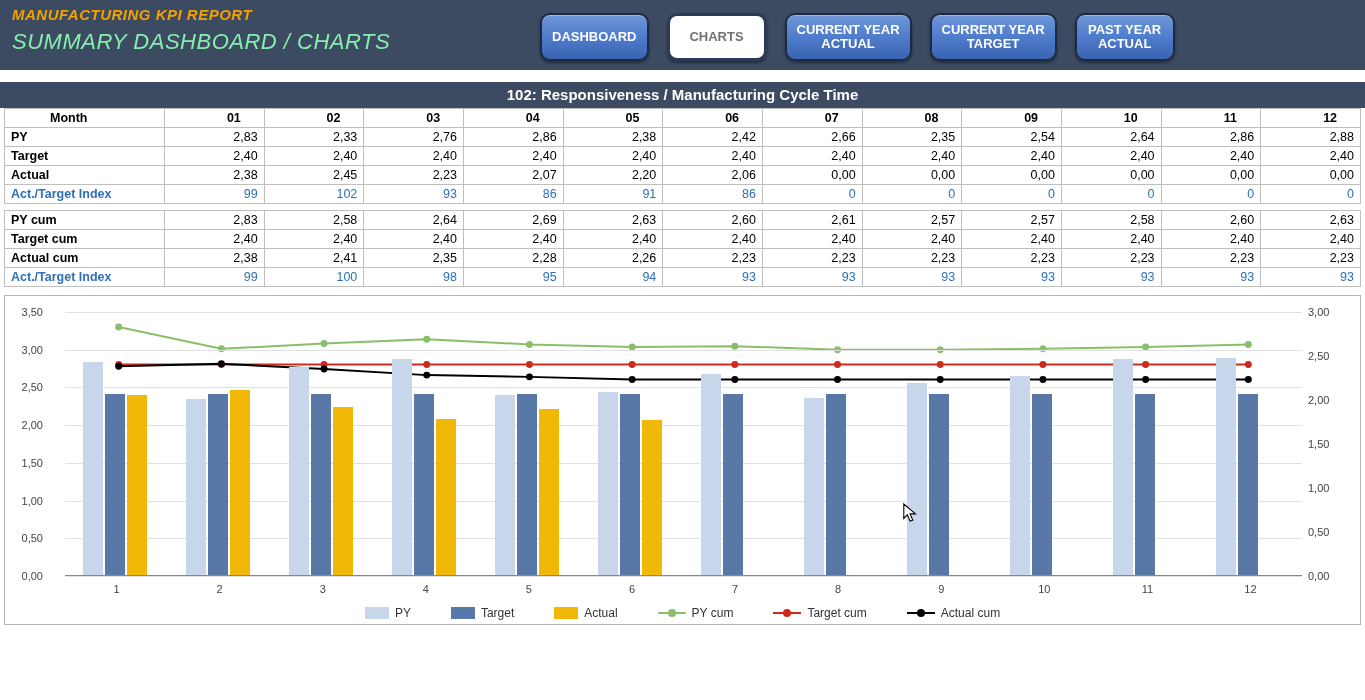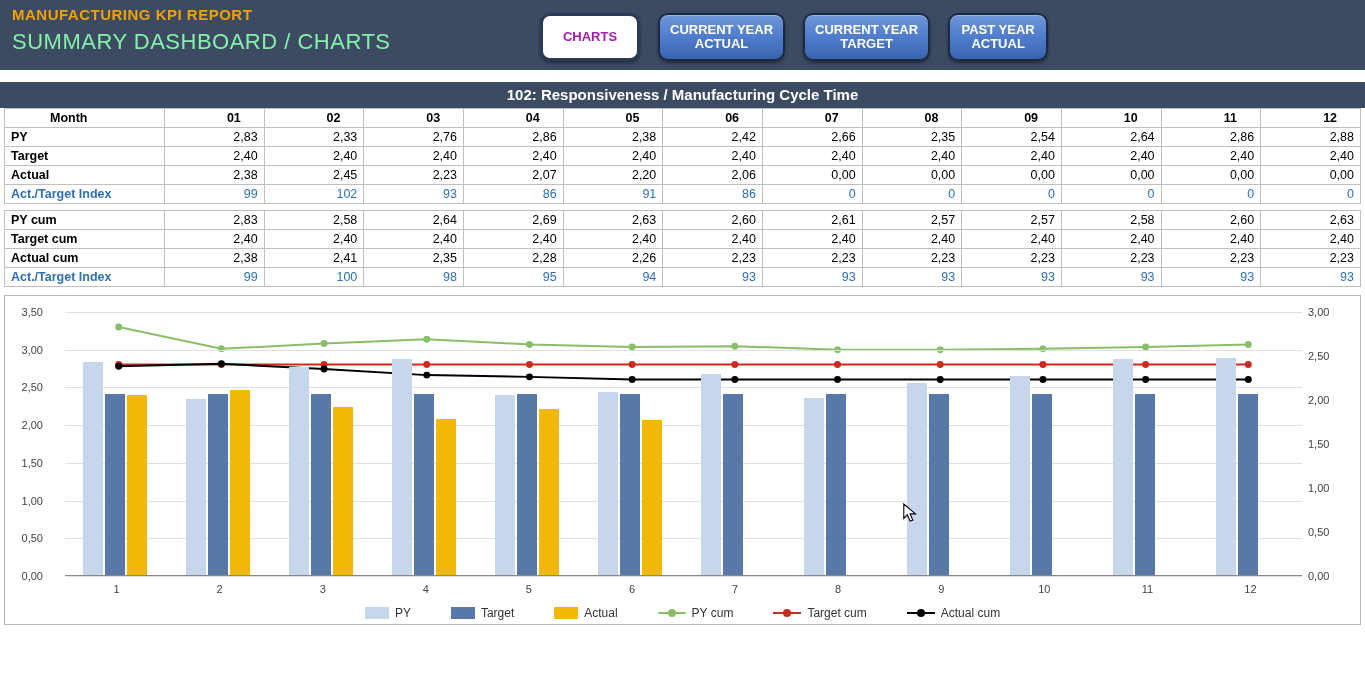--- a/index.html
+++ b/index.html
@@ -15,20 +15,21 @@
     height: 70px;
     background: #3c4a62;
     position: relative;
     display: flex;
     align-items: stretch;
   }
   .titles {
     padding: 6px 10px 0 12px;
     color: #fff;
     flex: 0 0 540px;
+    font-style: italic;
   }
   .title1 {
     font-size: 15px;
     font-weight: 700;
     color: #f2a100;
     letter-spacing: 0.5px;
   }
   .title2 {
     font-size: 22px;
     font-weight: 400;
@@ -56,21 +57,21 @@
     display: flex;
     align-items: center;
     justify-content: center;
     white-space: pre-line;
     box-shadow: inset 0 1px 0 rgba(255,255,255,0.3), 0 2px 3px rgba(0,0,0,0.4);
     cursor: pointer;
     line-height: 1.1;
   }
   .nav-btn.active {
     background: #fff;
-    color: #a21caf;
+    color: #737373;
     border: 3px solid #2b3b57;
   }
   .logo {
     position: absolute;
     right: 6px;
     top: 6px;
     width: 170px;
     height: 58px;
     background: #fff;
     border: 1px solid #000;
@@ -172,20 +173,21 @@
 </style>
 </head>
 <body>
 
 <div class="top-bar">
   <div class="titles">
     <div class="title1">MANUFACTURING KPI REPORT</div>
     <div class="title2">SUMMARY DASHBOARD / CHARTS</div>
   </div>
   <div class="nav">
+    <div class="nav-btn">DASHBOARD</div>
     <div class="nav-btn active">CHARTS</div>
     <div class="nav-btn">CURRENT YEAR
 ACTUAL</div>
     <div class="nav-btn">CURRENT YEAR
 TARGET</div>
     <div class="nav-btn">PAST YEAR
 ACTUAL</div>
   </div>
 </div>
 

